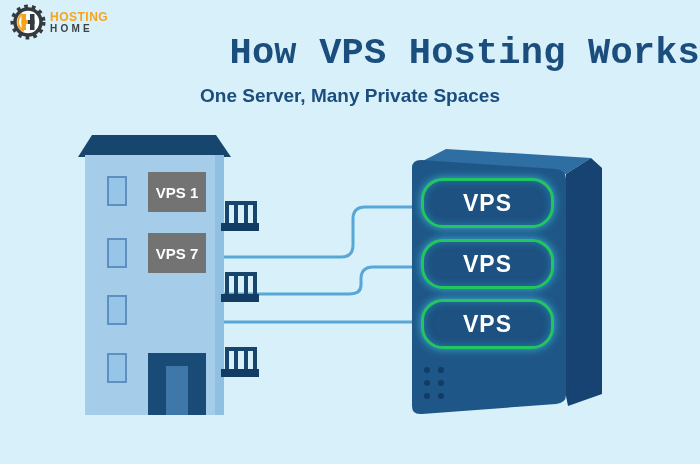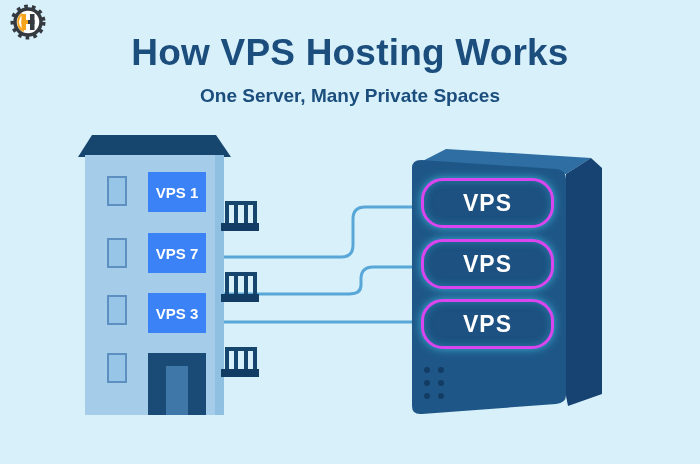--- a/index.html
+++ b/index.html
@@ -10,45 +10,45 @@
   }
   .decor{position:absolute;left:0;top:0;}
 
   
   .logo{position:absolute;left:10px;top:4px;display:flex;align-items:center;gap:4px;cursor:pointer;}
   .logo-text{display:flex;flex-direction:column;line-height:1.05;margin-top:2px;}
   .logo-top{color:#f7a41d;font-weight:bold;font-size:12px;letter-spacing:.5px;}
   .logo-bottom{color:#3b4249;font-weight:bold;font-size:10px;letter-spacing:3.2px;}
 
   
-  .title{position:absolute;left:0;top:32px;width:100%;text-align:center;
-    color:#1b4d7d;font-size:37px;font-weight:bold;letter-spacing:.2px;}
+  .title{position:absolute;left:0;top:32px;width:100%;text-align:right;
+    color:#1b4d7d;font-size:37px;font-weight:bold;letter-spacing:.2px;font-family:Liberation Mono, monospace;}
   .subtitle{position:absolute;left:0;top:85px;width:100%;text-align:center;
     color:#1b4d7d;font-size:19px;font-weight:bold;}
 
   
   .facade{position:absolute;left:85px;top:155px;width:139px;height:260px;background:#a5cdea;}
   .facade-edge{position:absolute;right:0;top:0;width:9px;height:100%;background:#8fc0e2;}
   .window{position:absolute;left:107px;width:20px;height:30px;background:#97c5e7;
     border:2px solid #5d8fc0;box-sizing:border-box;}
-  .unit-panel{position:absolute;left:148px;width:58px;height:40px;background:#3b82f6;
+  .unit-panel{position:absolute;left:148px;width:58px;height:40px;background:#737373;
     color:#fff;font-weight:bold;font-size:15px;display:flex;align-items:center;justify-content:center;}
   .door{position:absolute;left:148px;top:353px;width:58px;height:62px;background:#1a4a76;}
   .door-inner{position:absolute;left:18px;top:13px;width:22px;height:49px;background:#3f77a8;}
 
   
   .balcony{position:absolute;left:221px;width:38px;height:30px;}
   .railing{margin-left:4px;width:32px;height:22px;box-sizing:border-box;
     border-top:4px solid #16466e;display:flex;justify-content:space-between;}
   .railing .bar{width:4px;height:100%;background:#16466e;}
   .slab{width:38px;height:8px;background:#133c64;}
 
   
   .slot{position:absolute;left:421px;width:133px;height:50px;box-sizing:border-box;
-    background:#1c5181;border:3px solid #d946ef;border-radius:22px;
+    background:#1c5181;border:3px solid #22c55e;border-radius:22px;
     box-shadow:0 0 9px rgba(69,205,242,.75), inset 0 0 9px rgba(69,205,242,.35);
     color:#fff;font-weight:bold;font-size:23px;letter-spacing:1px;
     display:flex;align-items:center;justify-content:center;}
 </style>
 </head>
 <body>
 
 <div class="canvas">
 
   <svg class="decor" width="700" height="464" viewBox="0 0 700 464">
@@ -79,37 +79,40 @@
   <div class="logo">
     <svg width="36" height="36" viewBox="0 0 36 36">
       <circle cx="18" cy="18" r="15" fill="none" stroke="#343a40" stroke-width="5" stroke-dasharray="3.5 3.9"></circle>
       <circle cx="18" cy="18" r="13" fill="#ffffff" stroke="#343a40" stroke-width="3.5"></circle>
       <circle cx="18" cy="18" r="10" fill="none" stroke="#f7a41d" stroke-width="2" stroke-dasharray="21 42" transform="rotate(115 18 18)"></circle>
       <rect x="11.5" y="10" width="4.5" height="16" fill="#f7a41d"></rect>
       <rect x="20" y="10" width="4.5" height="16" fill="#343a40"></rect>
       <rect x="11.5" y="16" width="6.5" height="4" fill="#f7a41d"></rect>
       <rect x="18" y="16" width="6.5" height="4" fill="#343a40"></rect>
     </svg>
+    <div class="logo-text">
+      <span class="logo-top">HOSTING</span>
+      <span class="logo-bottom">HOME</span>
+    </div>
   </div>
 
   <div class="title">How VPS Hosting Works</div>
   <div class="subtitle">One Server, Many Private Spaces</div>
 
   <div class="facade">
     <div class="facade-edge"></div>
   </div>
 
   <div class="window" style="top:176px"></div>
   <div class="window" style="top:238px"></div>
   <div class="window" style="top:295px"></div>
   <div class="window" style="top:353px"></div>
 
   <div class="unit-panel" style="top:172px">VPS 1</div>
   <div class="unit-panel" style="top:233px">VPS 7</div>
-  <div class="unit-panel" style="top:293px">VPS 3</div>
 
   <div class="door">
     <div class="door-inner"></div>
   </div>
 
   <div class="balcony" style="top:201px">
     <div class="railing">
       <div class="bar"></div>
         <div class="bar"></div>
         <div class="bar"></div>

